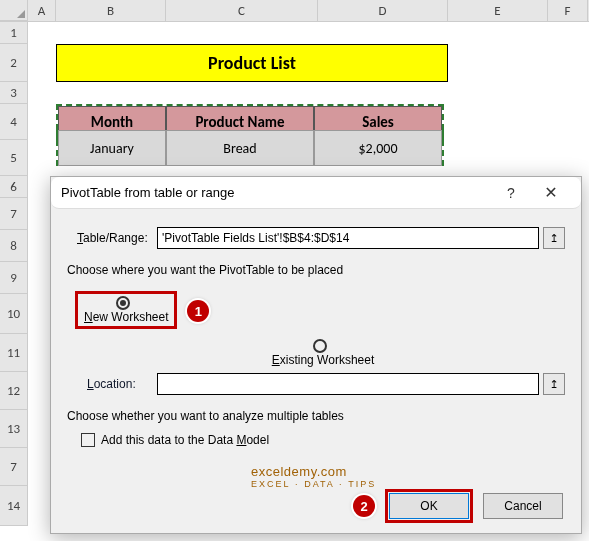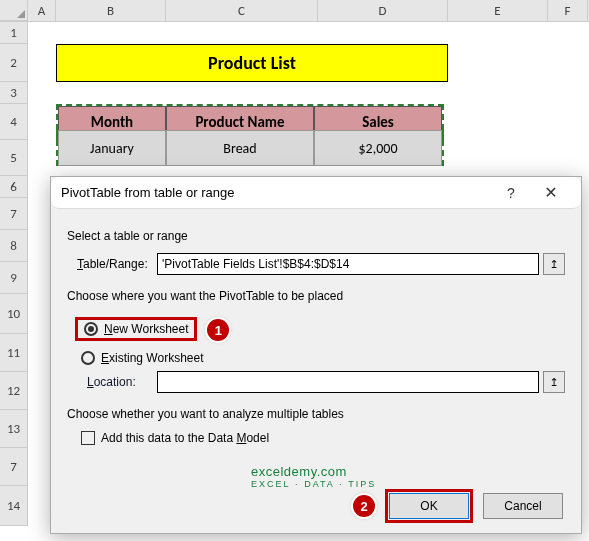--- a/index.html
+++ b/index.html
@@ -183,21 +183,21 @@
     }
     .input-box:disabled { background: #fff; color: #888; }
     .range-btn {
       width: 22px; height: 22px;
       border: 1px solid #888;
       background: #e8e8e8;
       margin-left: 4px;
       display: flex; align-items: center; justify-content: center;
       font-size: 11px;
     }
-    .radio-row { display: flex; align-items: center; margin: 4px 0 6px 14px; }
+    .radio-row { display: flex; align-items: center; margin: 4px 0 6px 14px; flex-direction: column; }
     .radio-row.highlight {
       border: 3px solid #c00000;
       padding: 2px 6px;
       margin-left: 8px;
       width: fit-content;
     }
     .radio {
       width: 14px; height: 14px;
       border: 2px solid #333;
       border-radius: 50%;
@@ -248,21 +248,21 @@
       background: #e1e1e1;
       font-size: 12px;
       font-family: inherit;
       cursor: pointer;
     }
     .btn.ok { border: 1px solid #0078d7; outline: 3px solid #c00000; outline-offset: 1px;}
     .watermark {
       position: absolute;
       bottom: 44px;
       left: 200px;
-      color: #15803d;
+      color: #a16207;
       font-size: 13px;
       font-family: Arial, sans-serif;
       letter-spacing: .5px;
     }
     .watermark small { display: block; font-size: 9px; letter-spacing: 2px; text-align: center;}
   </style>
 </head>
 <body>
 
 <div class="spreadsheet">
@@ -313,21 +313,20 @@
   </div>
 </div>
 
 <div class="dialog">
   <div class="dlg-title">
     <span class="dlg-title-text">PivotTable from table or range</span>
     <span class="dlg-help">?</span>
     <span class="dlg-close">✕</span>
   </div>
   <div class="dlg-body">
-    <div class="section-label">Select a table or range</div>
     <div class="field-row">
       <span class="field-label"><span class="underline">T</span>able/Range:</span>
       <input class="input-box" value="'PivotTable Fields List'!$B$4:$D$14" style="">
       <span class="range-btn">↥</span>
     </div>
     <div class="section-label">Choose where you want the PivotTable to be placed</div>
     <div style="display:flex;align-items:center;">
       <div class="radio-row highlight">
         <span class="radio checked"></span>
         <span><span class="underline">N</span>ew Worksheet</span>

